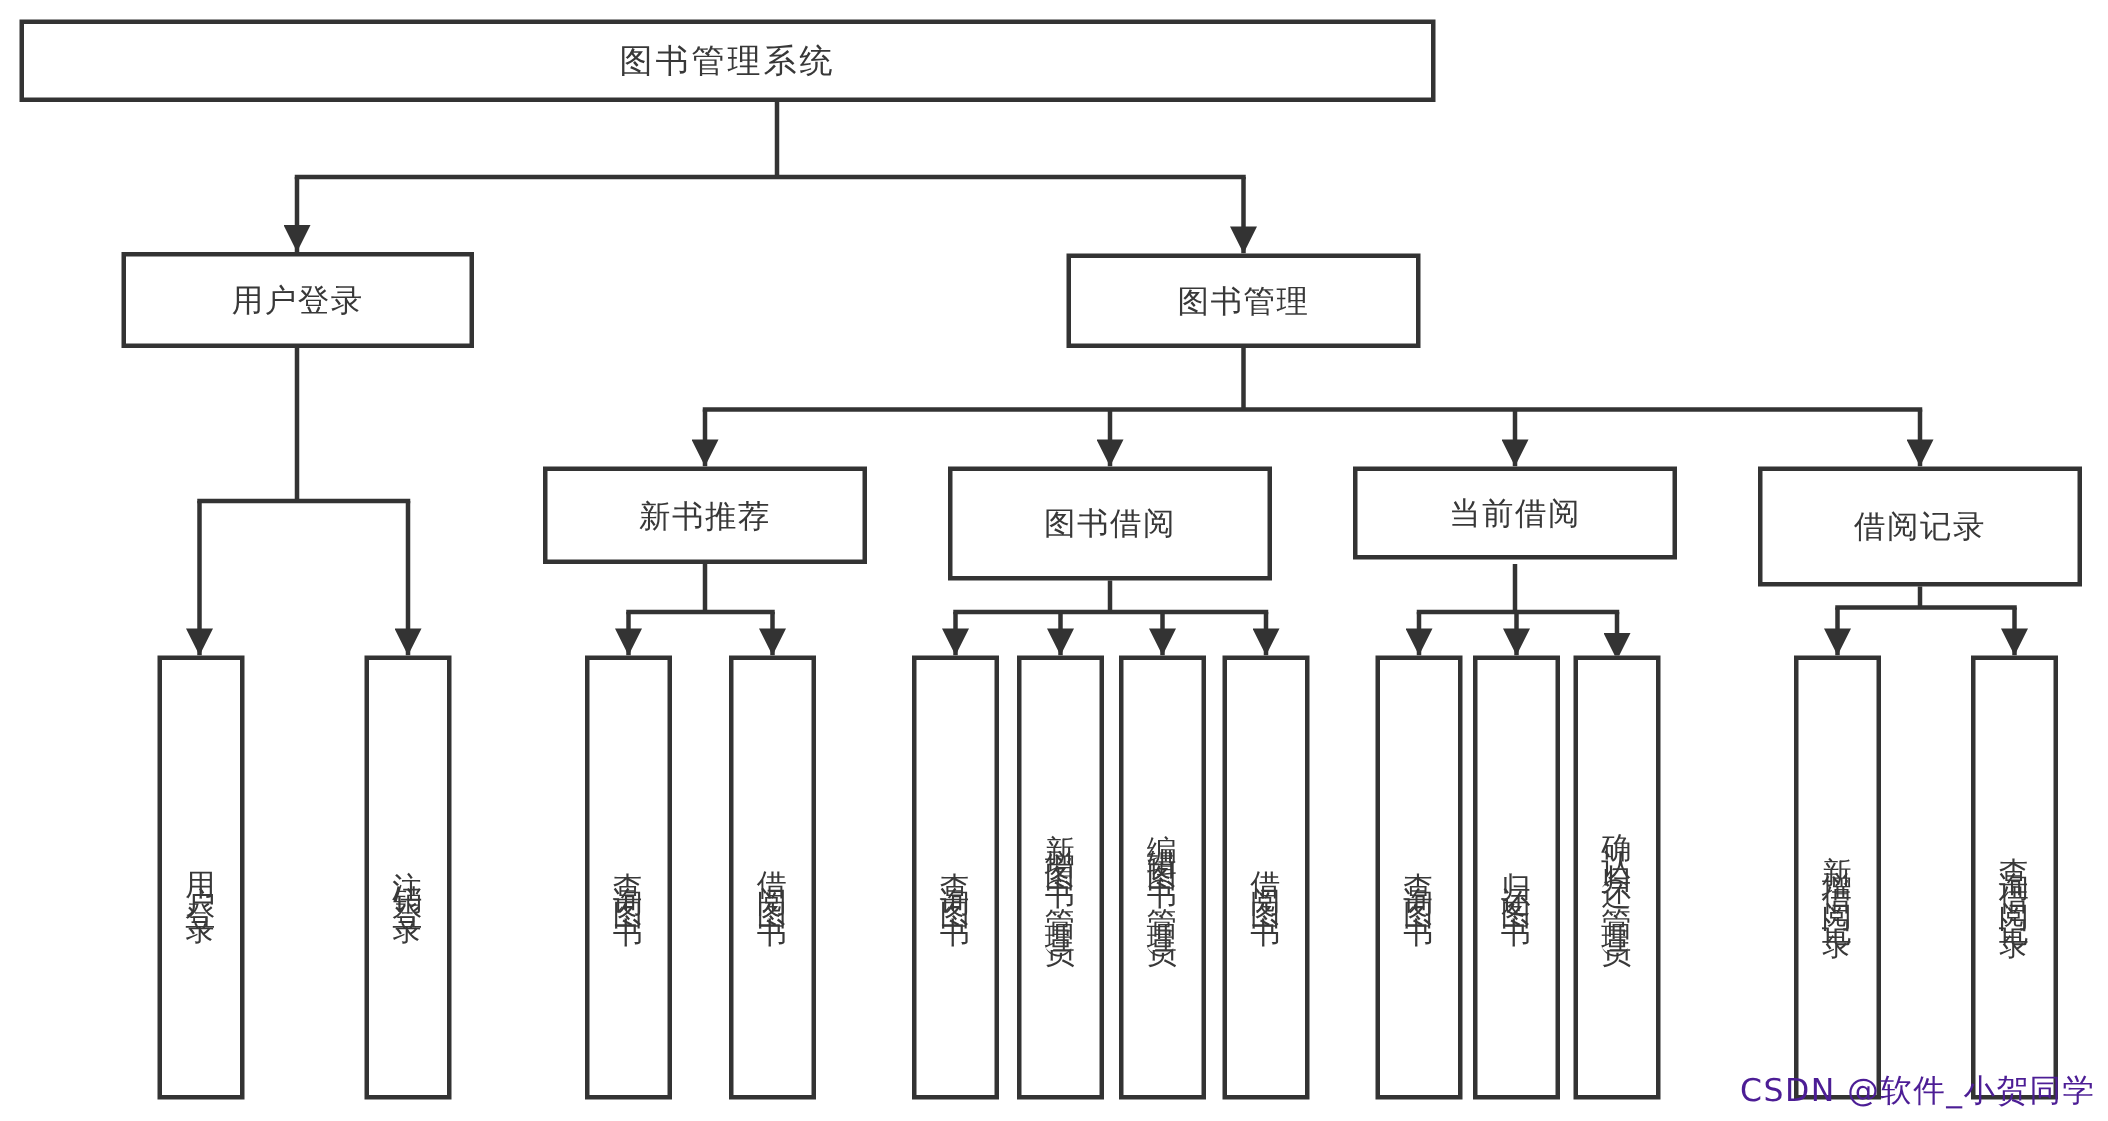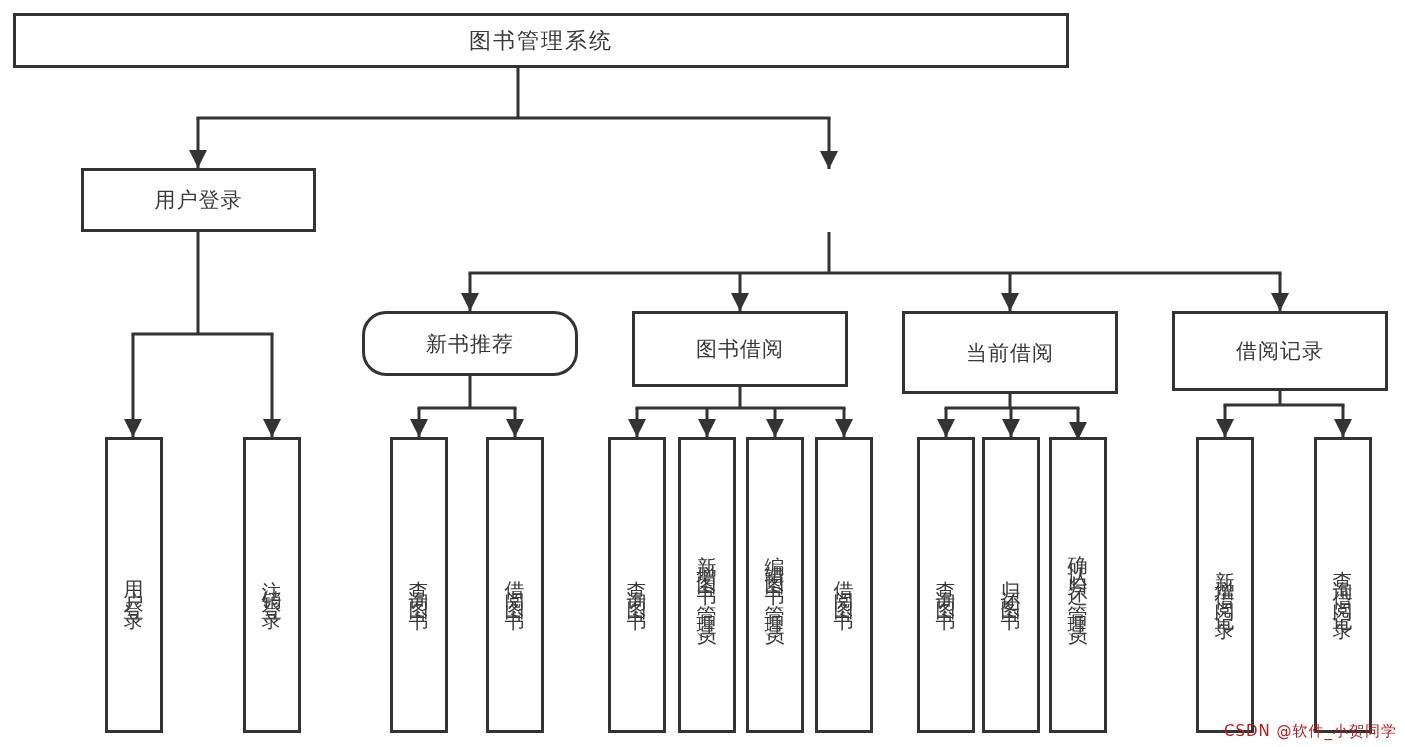--- a/index.html
+++ b/index.html
@@ -39,47 +39,47 @@
     height: 296px;
   }
   .v-label {
     writing-mode: vertical-rl;
     font-size: 20px;
     letter-spacing: 10px;
     line-height: 1;
     white-space: nowrap;
   }
   
-  #n-root        { left: 13px;   top: 13px;  width: 1056px; height: 55px; }
+  #n-root        { left: 13px;   top: 13px;  width: 944px; height: 55px; }
   #n-user-login  { left: 81px;   top: 168px; width: 235px;  height: 64px; }
   #n-book-mgmt   { left: 711px;  top: 169px; width: 236px;  height: 63px; }
-  #n-sec-0 { left: 362px;  top: 311px; width: 216px; height: 65px; border-radius: 24px; }
+  #n-sec-0 { left: 362px;  top: 311px; width: 216px; height: 65px; }
   #n-sec-1 { left: 632px;  top: 311px; width: 216px; height: 76px; }
-  #n-sec-2 { left: 902px;  top: 311px; width: 216px; height: 83px; }
+  #n-sec-2 { left: 902px;  top: 311px; width: 216px; height: 62px; }
   #n-sec-3 { left: 1172px; top: 311px; width: 216px; height: 80px; }
   #leaf-a0 { left: 105px; }
   #leaf-a1 { left: 243px; }
   #leaf-b0 { left: 390px; }
   #leaf-b1 { left: 486px; }
   #leaf-c0 { left: 608px; }
   #leaf-c1 { left: 678px; }
   #leaf-c2 { left: 746px; }
   #leaf-c3 { left: 815px; }
   #leaf-d0 { left: 917px; }
   #leaf-d1 { left: 982px; }
   #leaf-d2 { left: 1049px; }
   #leaf-e0 { left: 1196px; }
   #leaf-e1 { left: 1314px; }
   .stem { stroke: #333333; stroke-width: 3; fill: none; }
   #watermark {
     position: absolute;
     right: 8px;
     bottom: 6px;
-    font-size: 15px;
-    color: #b91c1c;
+    font-size: 21px;
+    color: #4c1d95;
     letter-spacing: 1px;
     z-index: 3;
     white-space: nowrap;
   }
 </style>
 </head>
 <body>
 
 <div id="stage">
 
@@ -145,20 +145,23 @@
     </g>
   </svg>
 
   <div class="box" id="n-root">
     <span class="h-label root-label">图书管理系统</span>
   </div>
 
   <div class="box" id="n-user-login">
     <span class="h-label">用户登录</span>
   </div>
+  <div class="box" id="n-book-mgmt">
+    <span class="h-label">图书管理</span>
+  </div>
 
   <div class="box" id="n-sec-0">
     <span class="h-label">新书推荐</span>
   </div>
   <div class="box" id="n-sec-1">
     <span class="h-label">图书借阅</span>
   </div>
   <div class="box" id="n-sec-2">
     <span class="h-label">当前借阅</span>
   </div>

